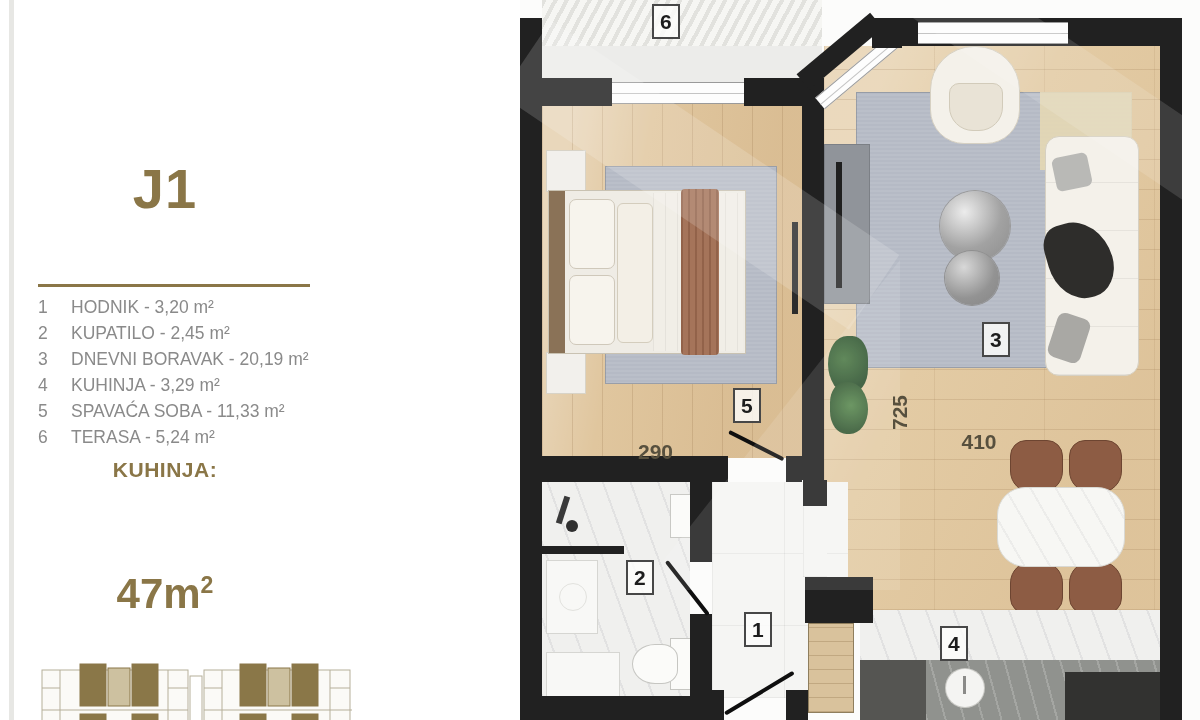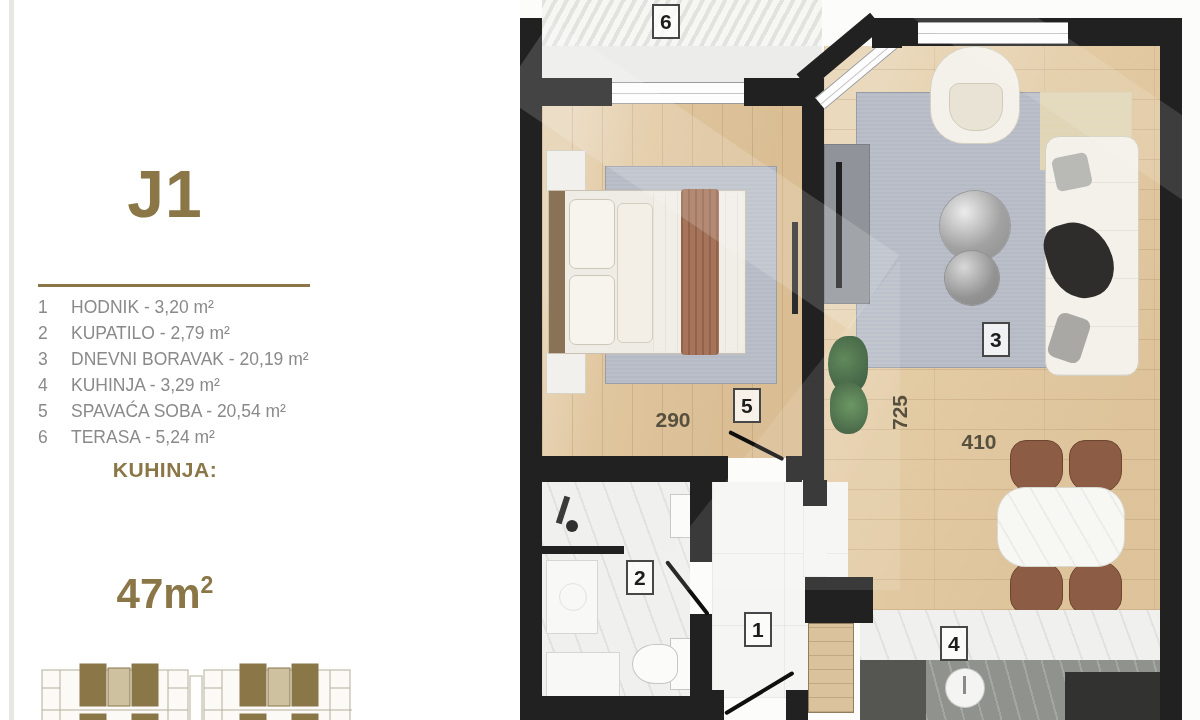--- a/index.html
+++ b/index.html
@@ -4,21 +4,21 @@
 <style>
   html,body{margin:0;padding:0;}
   body{width:1200px;height:720px;overflow:hidden;background:#ffffff;
        font-family:"Liberation Sans", sans-serif;}
   .page{position:relative;width:1200px;height:720px;background:#fdfdfc;}
 
   
   .sidebar{position:absolute;left:0;top:0;width:520px;height:720px;background:#ffffff;}
   .side-rule{position:absolute;left:9px;top:0;width:5px;height:720px;background:#e7e7e4;}
   .unit-title{position:absolute;left:0;top:156px;width:330px;text-align:center;
-              font-size:66px;font-weight:700;color:#8a7647;letter-spacing:1px;}
+              font-size:56px;font-weight:700;color:#8a7647;letter-spacing:1px;}
   .struct-head{position:absolute;left:38px;top:254px;width:280px;
                font-size:23px;font-weight:700;color:#8a7647;letter-spacing:.5px;}
   .struct-rule{position:absolute;left:38px;top:284px;width:272px;height:3px;background:#8a7647;}
   .room-list{position:absolute;left:38px;top:294px;width:300px;margin:0;padding:0;list-style:none;}
   .room-list li{display:flex;height:26px;align-items:center;font-size:17.5px;color:#8a8a8a;}
   .room-list .num{width:33px;flex:none;}
   .totals{position:absolute;left:0;width:330px;text-align:center;color:#8a7647;}
   .tot-label{top:458px;font-size:21px;font-weight:700;letter-spacing:.5px;}
   .tot-value{top:482px;font-size:46px;font-weight:700;}
   .sale-label{top:546px;font-size:21px;font-weight:700;letter-spacing:.5px;}
@@ -79,33 +79,33 @@
 
     <div class="struct-rule"></div>
 
     <ul class="room-list">
       <li>
         <span class="num">1</span>
         <span>HODNIK - 3,20 m²</span>
       </li>
       <li>
         <span class="num">2</span>
-        <span>KUPATILO - 2,79 m²</span>
+        <span>KUPATILO - 2,45 m²</span>
       </li>
       <li>
         <span class="num">3</span>
         <span>DNEVNI BORAVAK - 20,19 m²</span>
       </li>
       <li>
         <span class="num">4</span>
         <span>KUHINJA - 3,29 m²</span>
       </li>
       <li>
         <span class="num">5</span>
-        <span>SPAVAĆA SOBA - 20,54 m²</span>
+        <span>SPAVAĆA SOBA - 11,33 m²</span>
       </li>
       <li>
         <span class="num">6</span>
         <span>TERASA - 5,24 m²</span>
       </li>
     </ul>
 
     <div class="totals tot-label">KUHINJA:</div>
 
     <div class="totals sale-value"><span>47m</span><sup class="big">2</sup></div>
@@ -243,17 +243,17 @@
     <div class="lightband" style="left:330px;top:40px;width:420px;height:70px;transform:rotate(34deg);opacity:.8;"></div>
     <div class="lightband" style="left:120px;top:260px;width:260px;height:330px;clip-path:polygon(0 100%, 100% 0, 100% 100%);opacity:.7;"></div>
 
     <div class="rlabel" style="left:132px;top:4px;">6</div>
     <div class="rlabel" style="left:213px;top:388px;">5</div>
     <div class="rlabel" style="left:462px;top:322px;">3</div>
     <div class="rlabel" style="left:106px;top:560px;">2</div>
     <div class="rlabel" style="left:224px;top:612px;">1</div>
     <div class="rlabel" style="left:420px;top:626px;">4</div>
 
-    <div class="dim" style="left:118px;top:408px;width:70px;text-align:center;">290</div>
+    <div class="dim" style="left:118px;top:440px;width:70px;">290</div>
     <div class="dim dim-v" style="left:368px;top:368px;height:62px;">725</div>
     <div class="dim" style="left:428px;top:430px;width:62px;text-align:center;">410</div>
   </main>
 </div>
 
 </body></html>

